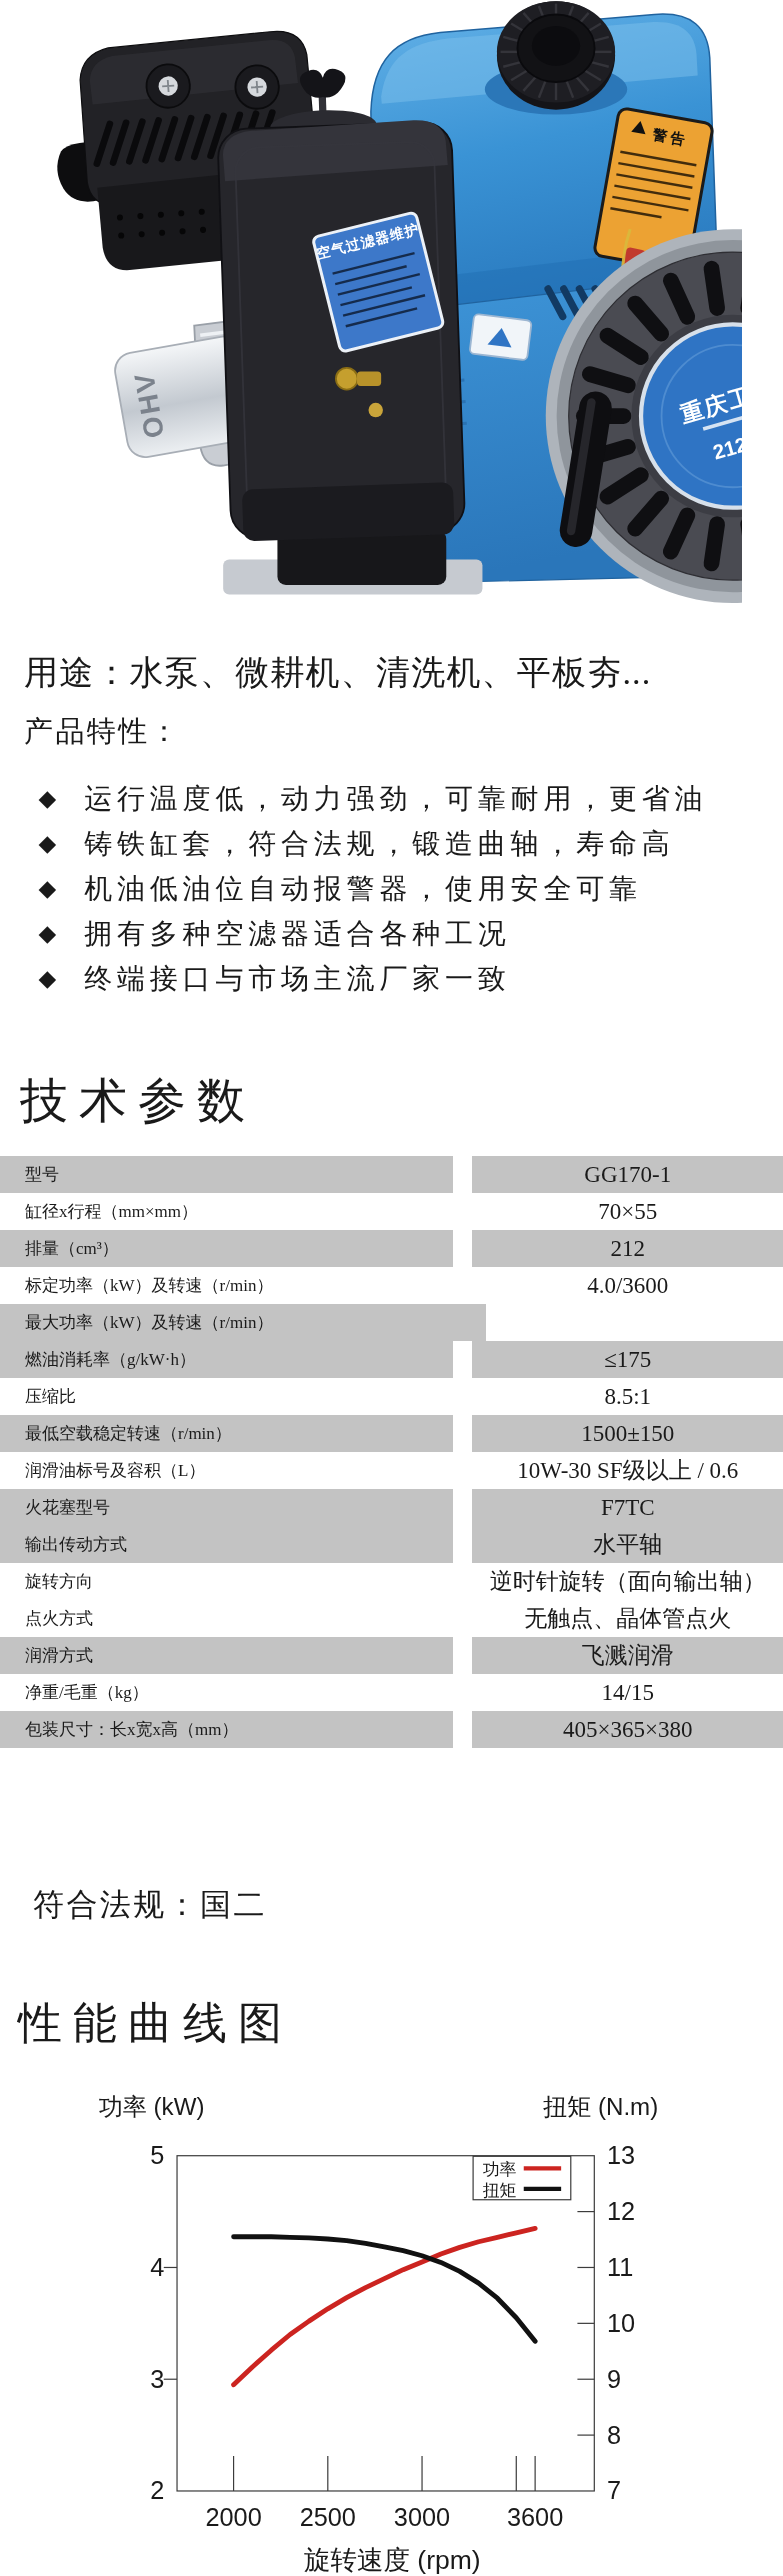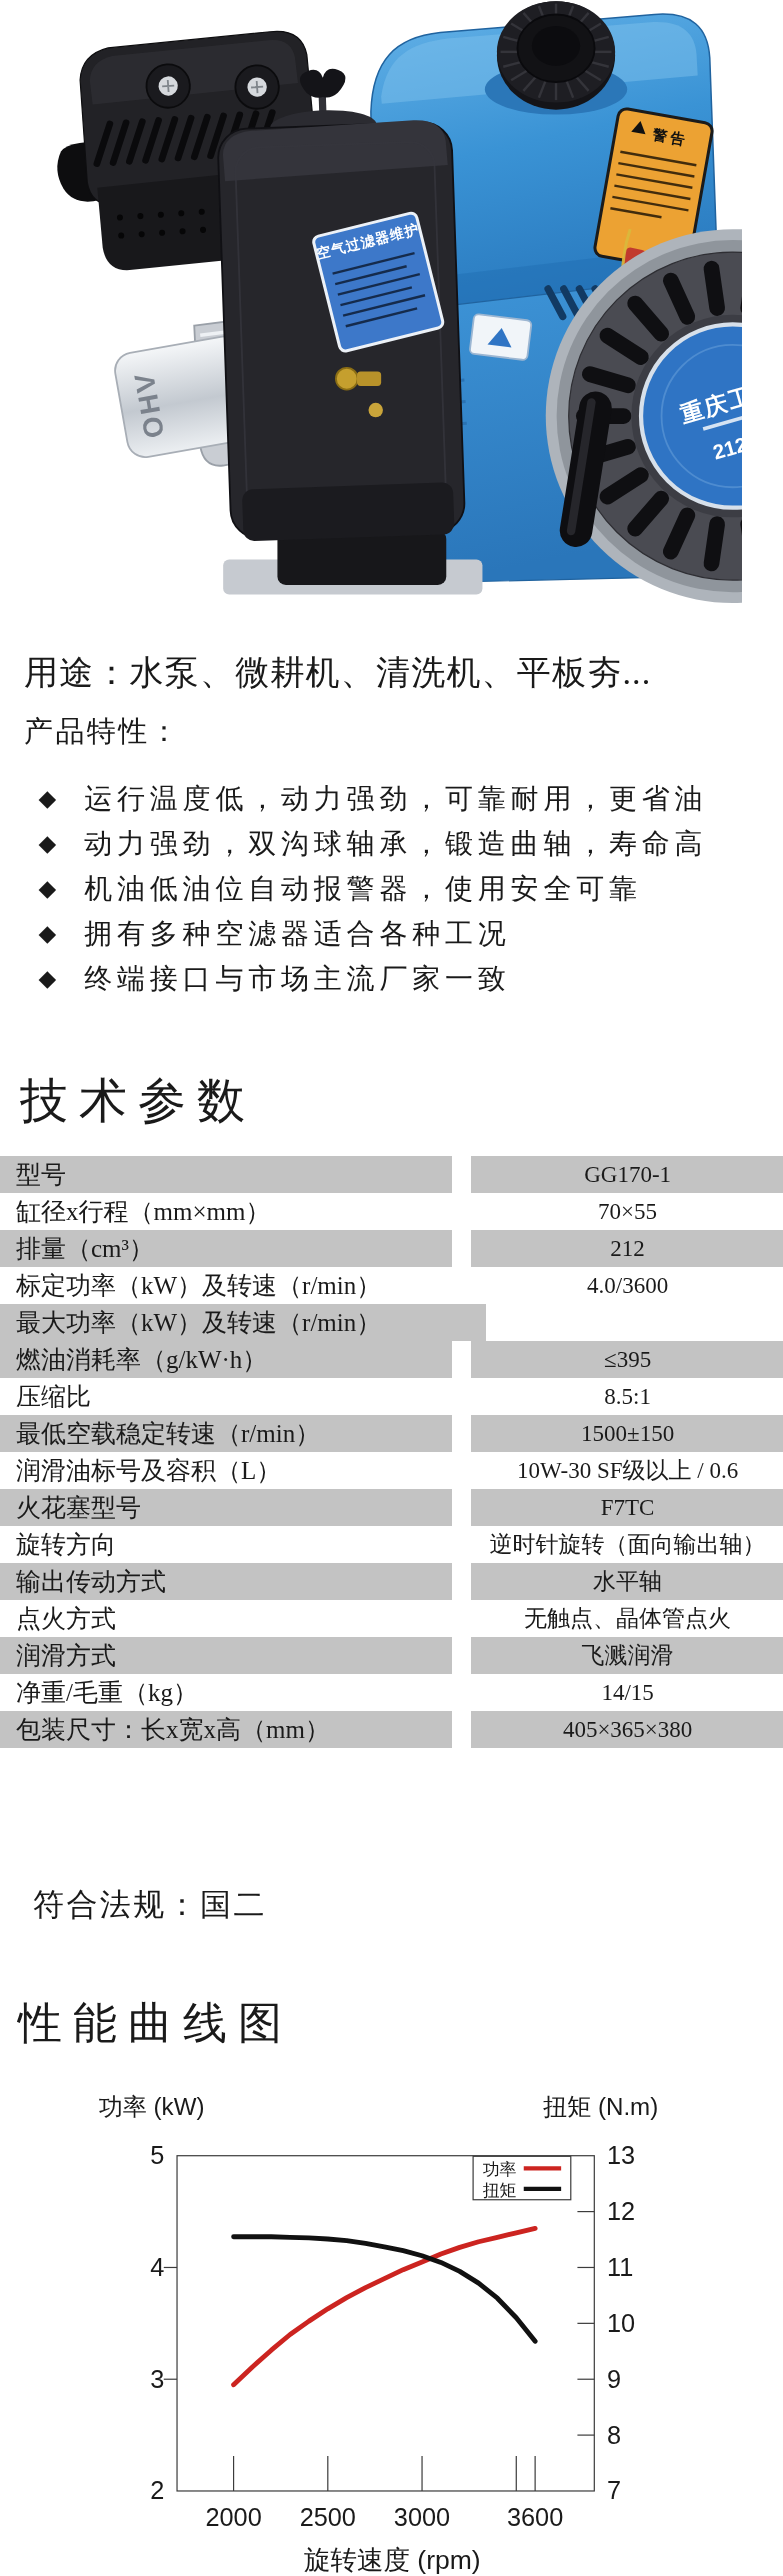--- a/index.html
+++ b/index.html
@@ -8,22 +8,22 @@
   .abs{position:absolute;}
   svg.engine{position:absolute;top:0;left:42px;}
   .usage{top:650px;left:24px;font-size:34px;letter-spacing:1.2px;white-space:nowrap;}
   .features-title{top:712px;left:24px;font-size:29px;letter-spacing:2.4px;white-space:nowrap;}
   .features{top:776px;left:24px;}
   .feature{height:45px;display:flex;align-items:center;font-size:28px;letter-spacing:4.8px;white-space:nowrap;}
   .feature .bullet{font-size:23px;letter-spacing:0;margin:0 28px 0 14.5px;}
   .specs-title{top:1069px;left:20px;font-size:48px;letter-spacing:11px;white-space:nowrap;}
   .specs-table{top:1156px;left:0;width:784px;}
   .spec-row{display:flex;height:37px;}
-  .spec-row .label{width:486px;display:flex;align-items:center;padding-left:16px;box-sizing:border-box;
-                   font-size:25px;white-space:nowrap;}
+  .spec-row .label{width:486px;display:flex;align-items:center;padding-left:25px;box-sizing:border-box;
+                   font-size:17px;white-space:nowrap;}
   .spec-row .value{width:337px;margin-left:19px;display:flex;align-items:center;justify-content:center;
                    font-size:23px;white-space:nowrap;}
   .spec-row.gray .label,.spec-row.gray .value{background:#c3c3c3;}
   .compliance{top:1884px;left:33px;font-size:31px;letter-spacing:2.4px;white-space:nowrap;}
   .perf-title{top:1994px;left:18px;font-size:44px;letter-spacing:11px;white-space:nowrap;}
   svg.chart{position:absolute;top:2052px;left:0;}
   svg.chart text{font-family:"Liberation Sans","DejaVu Sans",sans-serif;fill:#1a1a1a;}
   svg.engine text{font-family:"Liberation Sans","DejaVu Sans",sans-serif;}
 </style>
 </head>
@@ -248,21 +248,21 @@
 
   <div class="abs usage">用途：水泵、微耕机、清洗机、平板夯...</div>
   <div class="abs features-title">产品特性：</div>
   <div class="abs features">
       <div class="feature">
         <span class="bullet">◆</span>
         <span>运行温度低，动力强劲，可靠耐用，更省油</span>
       </div>
       <div class="feature">
         <span class="bullet">◆</span>
-        <span>动力强劲，双沟球轴承，锻造曲轴，寿命高</span>
+        <span>铸铁缸套，符合法规，锻造曲轴，寿命高</span>
       </div>
       <div class="feature">
         <span class="bullet">◆</span>
         <span>机油低油位自动报警器，使用安全可靠</span>
       </div>
       <div class="feature">
         <span class="bullet">◆</span>
         <span>拥有多种空滤器适合各种工况</span>
       </div>
       <div class="feature">
@@ -287,45 +287,45 @@
       </div>
       <div class="spec-row">
         <div class="label">标定功率（kW）及转速（r/min）</div>
         <div class="value">4.0/3600</div>
       </div>
       <div class="spec-row gray">
         <div class="label">最大功率（kW）及转速（r/min）</div>
       </div>
       <div class="spec-row gray">
         <div class="label">燃油消耗率（g/kW·h）</div>
-        <div class="value">≤395</div>
+        <div class="value">≤175</div>
       </div>
       <div class="spec-row">
         <div class="label">压缩比</div>
         <div class="value">8.5:1</div>
       </div>
       <div class="spec-row gray">
         <div class="label">最低空载稳定转速（r/min）</div>
         <div class="value">1500±150</div>
       </div>
       <div class="spec-row">
         <div class="label">润滑油标号及容积（L）</div>
         <div class="value">10W-30 SF级以上 / 0.6</div>
       </div>
       <div class="spec-row gray">
         <div class="label">火花塞型号</div>
         <div class="value">F7TC</div>
       </div>
+      <div class="spec-row gray">
+        <div class="label">输出传动方式</div>
+        <div class="value">水平轴</div>
+      </div>
       <div class="spec-row">
         <div class="label">旋转方向</div>
         <div class="value">逆时针旋转（面向输出轴）</div>
-      </div>
-      <div class="spec-row gray">
-        <div class="label">输出传动方式</div>
-        <div class="value">水平轴</div>
       </div>
       <div class="spec-row">
         <div class="label">点火方式</div>
         <div class="value">无触点、晶体管点火</div>
       </div>
       <div class="spec-row gray">
         <div class="label">润滑方式</div>
         <div class="value">飞溅润滑</div>
       </div>
       <div class="spec-row">

